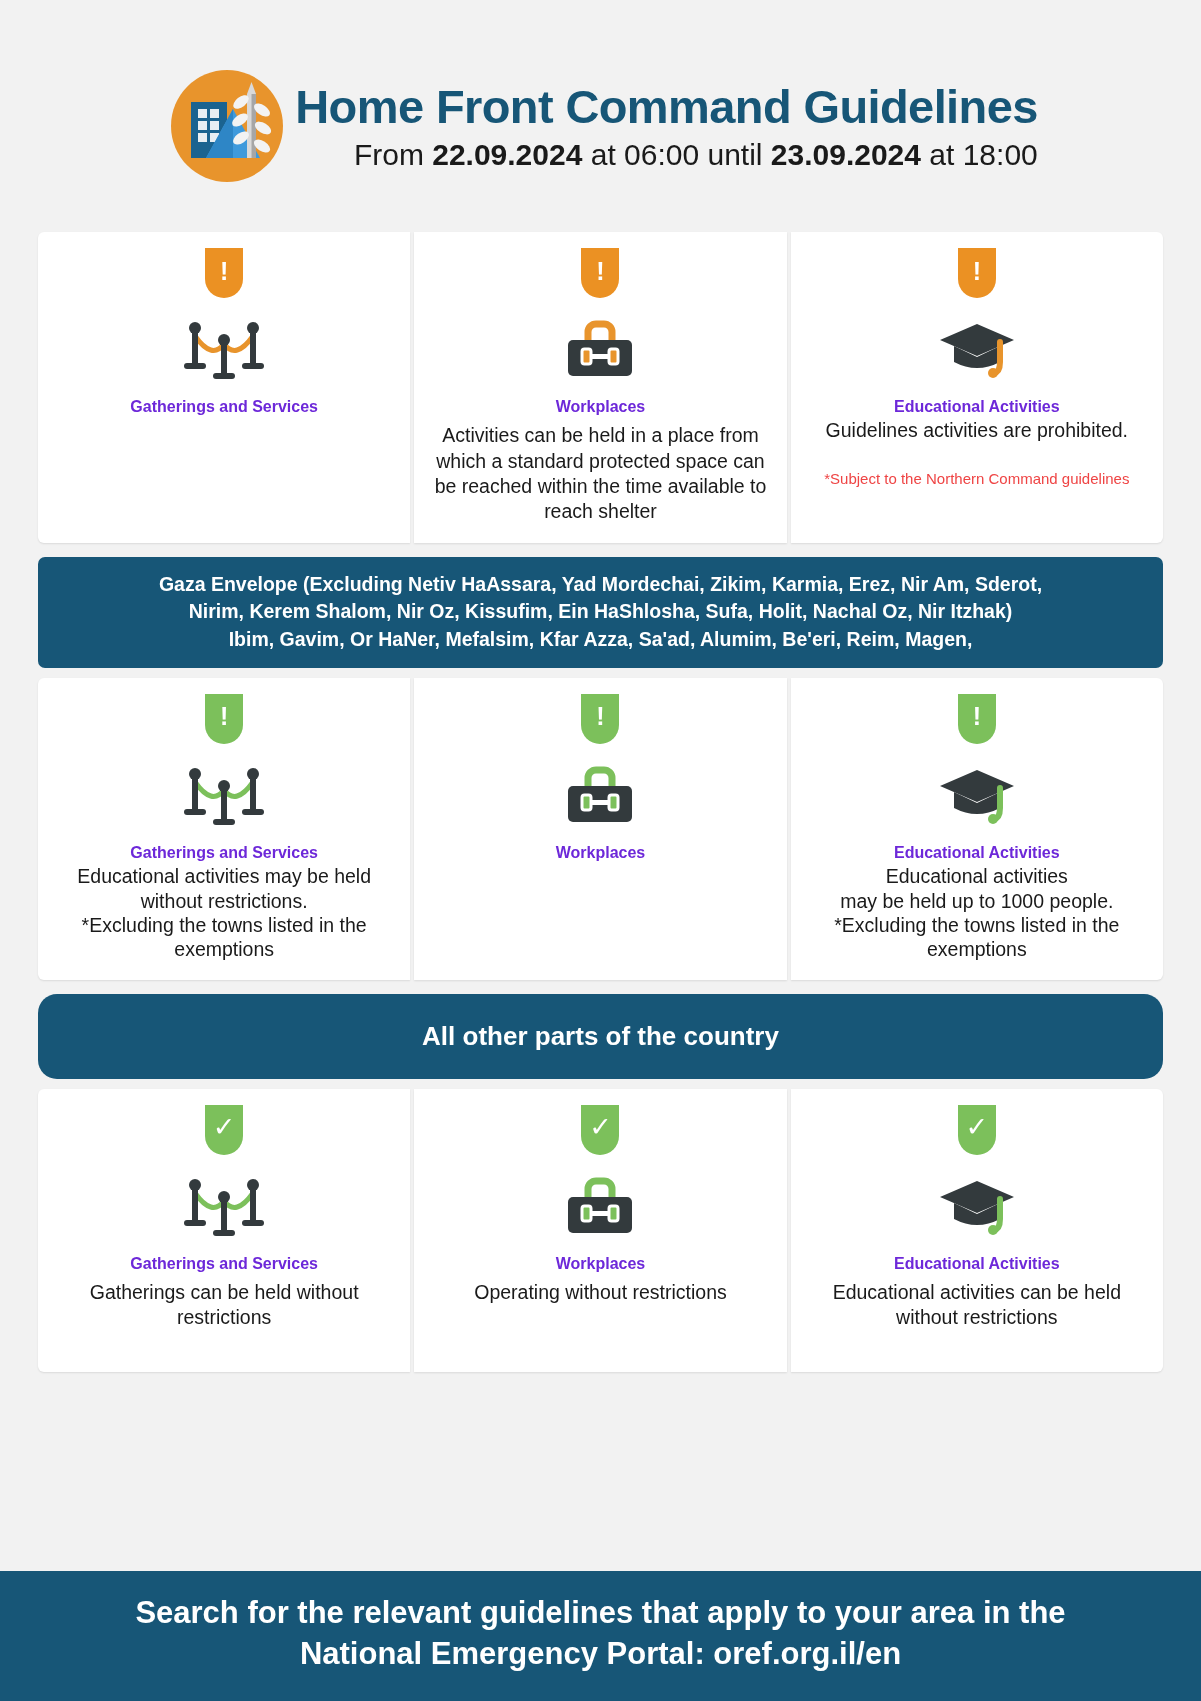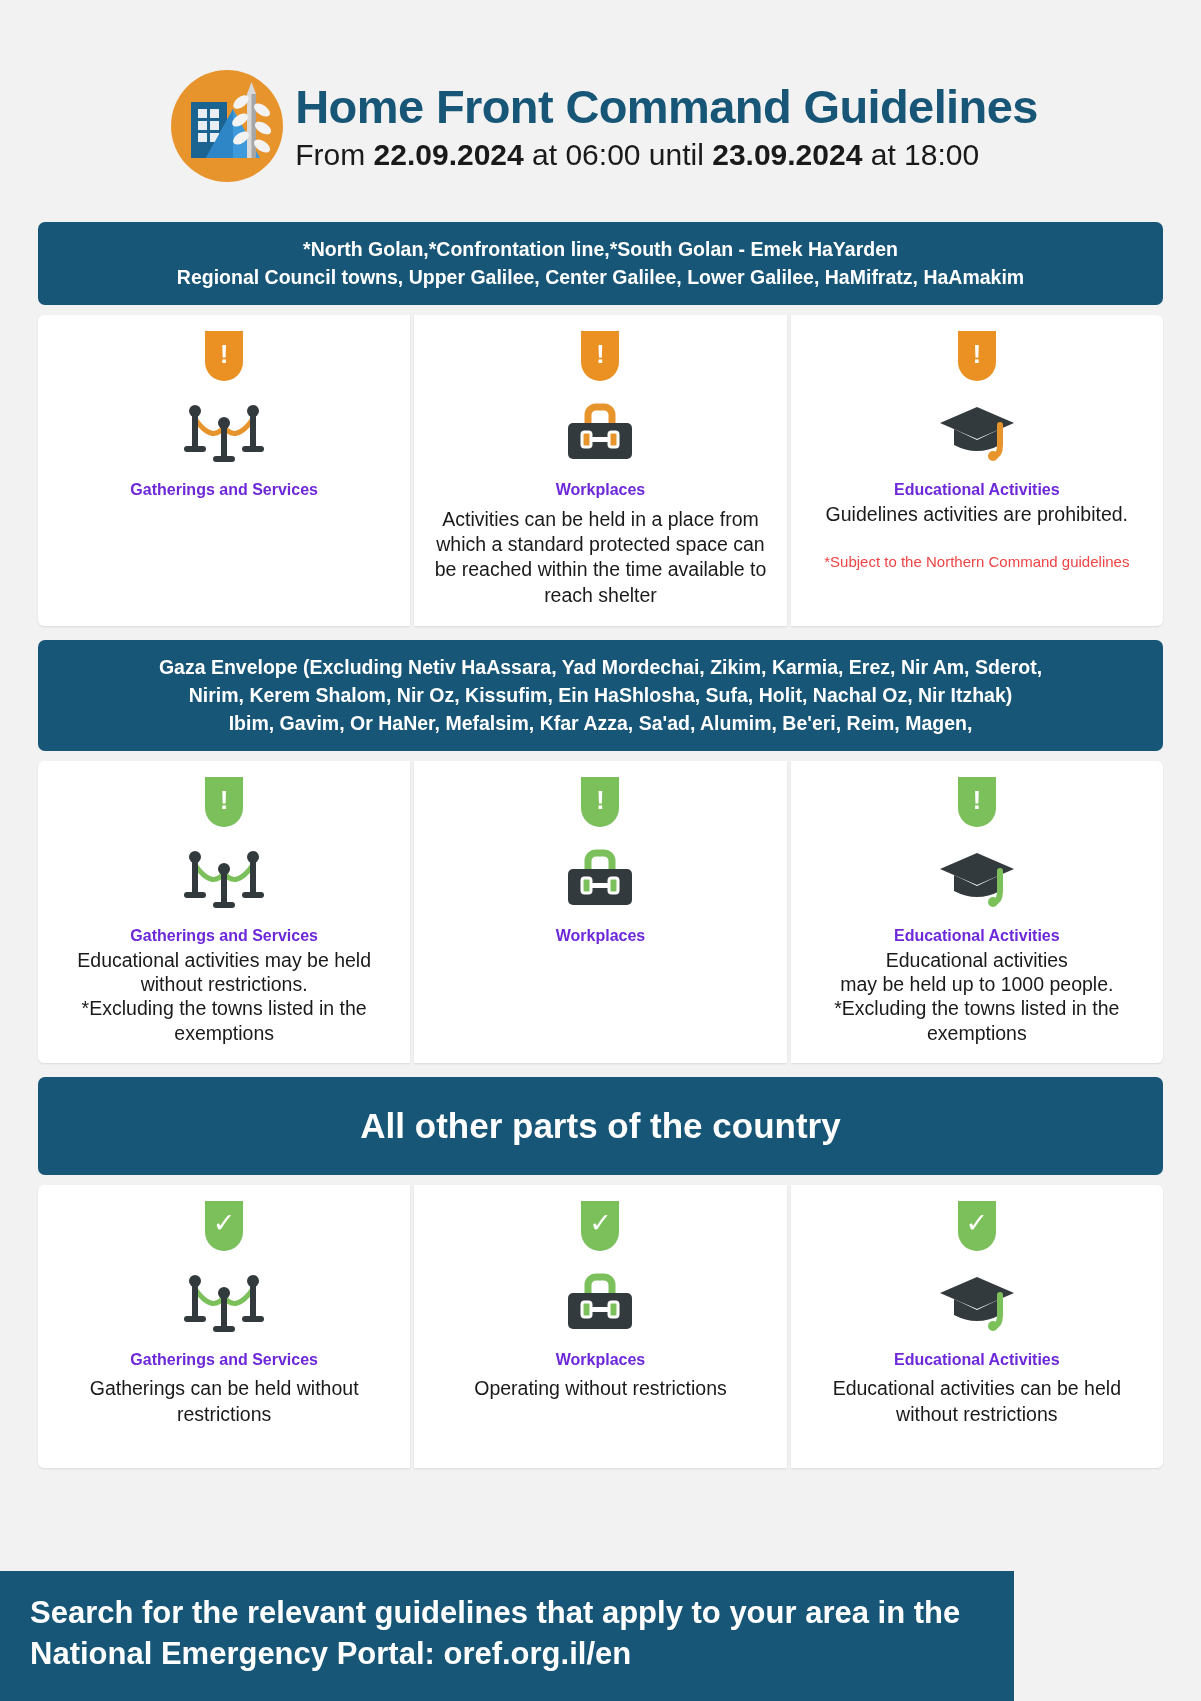--- a/index.html
+++ b/index.html
@@ -19,37 +19,37 @@
   }
   .logo-wrap { flex: 0 0 auto; }
   .header-text { flex: 0 0 auto; }
   .title {
     font-size: 47px; font-weight: bold; color: #175677;
     letter-spacing: -0.6px; line-height: 1.06;
     white-space: nowrap;
   }
   .subtitle {
     font-size: 30px; color: #1a1a1a; line-height: 1.25;
-    margin-top: 4px; white-space: nowrap; text-align: left;
+    margin-top: 4px; white-space: nowrap; text-align: right;
   }
   .subtitle b { font-weight: bold; }
 
   
   .banner {
     margin: 0 38px;
     background: #175677;
     border-radius: 7px;
     color: #ffffff;
     text-align: center;
     font-weight: bold;
     padding: 14px 18px;
     line-height: 1.42;
     font-size: 19.5px;
   }
-  .banner.big { font-size: 35px; padding: 24px 18px; }
+  .banner.big { font-size: 26px; padding: 24px 18px; border-radius: 19px; }
   .banner-line { display: block; }
 
   
   .cards {
     margin: 10px 38px 0 38px;
     display: flex;
     gap: 4px;
   }
   .card {
     flex: 1 1 0;
@@ -94,23 +94,24 @@
   .card-body.tight { margin-top: 2px; line-height: 1.25; }
 
   
   .row1 .card { min-height: 303px; }
   .row2 .card { min-height: 287px; }
   .row3 .card { min-height: 283px; }
 
   
   .footer {
     position: absolute; left: 0; bottom: 0;
-    width: 1014px;
+    width: 1201px;
     background: #175677;
     color: #ffffff;
+    text-align: center;
     font-weight: bold;
     font-size: 31px;
     line-height: 1.32;
     padding: 22px 30px 26px 30px;
   }
   .spacer { height: 14px; }
 </style>
 </head>
 <body>
 
@@ -145,24 +146,20 @@
       </svg>
     </div>
     <div class="header-text">
       <div class="title">Home Front Command Guidelines</div>
       <div class="subtitle">
         <span>From </span><b>22.09.2024</b><span> at 06:00 until </span><b>23.09.2024</b><span> at 18:00</span>
       </div>
     </div>
   </div>
 
-  <div class="banner">
-    <span class="banner-line">*North Golan,*Confrontation line,*South Golan - Emek HaYarden</span>
-    <span class="banner-line">Regional Council towns, Upper Galilee, Center Galilee, Lower Galilee, HaMifratz, HaAmakim</span>
-  </div>
   <div class="cards row1">
 
     <div class="card">
       <div class="badge warn">!</div>
       <div class="icon-slot">
         <svg width="86" height="70" viewBox="0 0 86 70" aria-hidden="true">
           <path d="M14 22 Q31 46 43 30" stroke="#e8942c" stroke-width="5" fill="none" stroke-linecap="round"></path>
           <path d="M43 30 Q55 46 72 22" stroke="#e8942c" stroke-width="5" fill="none" stroke-linecap="round"></path>
           <circle cx="14" cy="14" r="6" fill="#333a3d"></circle>
             <rect x="11" y="19" width="6" height="30" fill="#333a3d"></rect>

